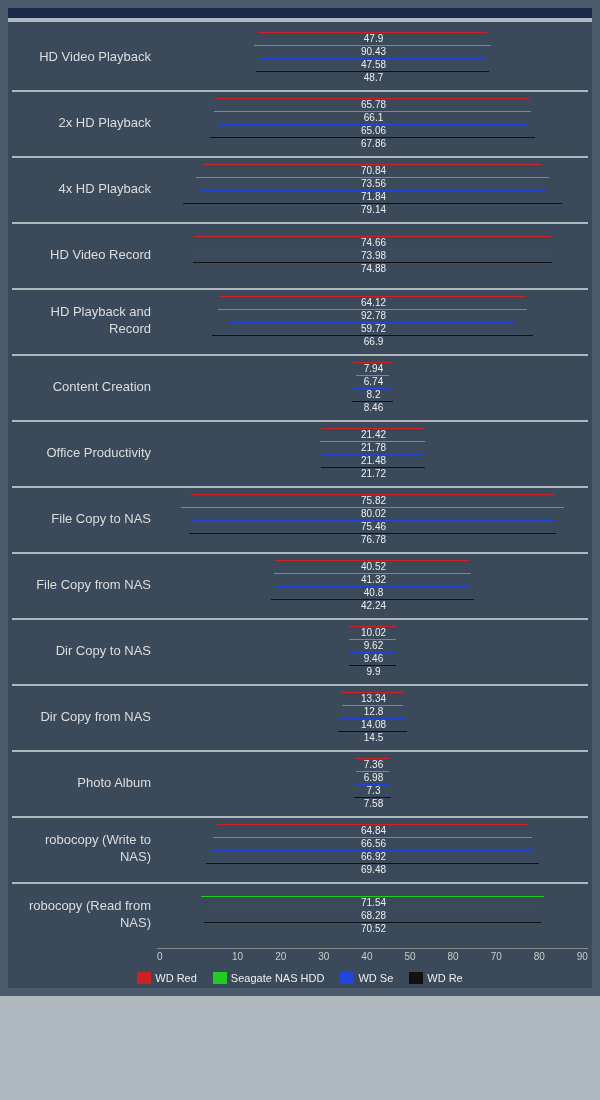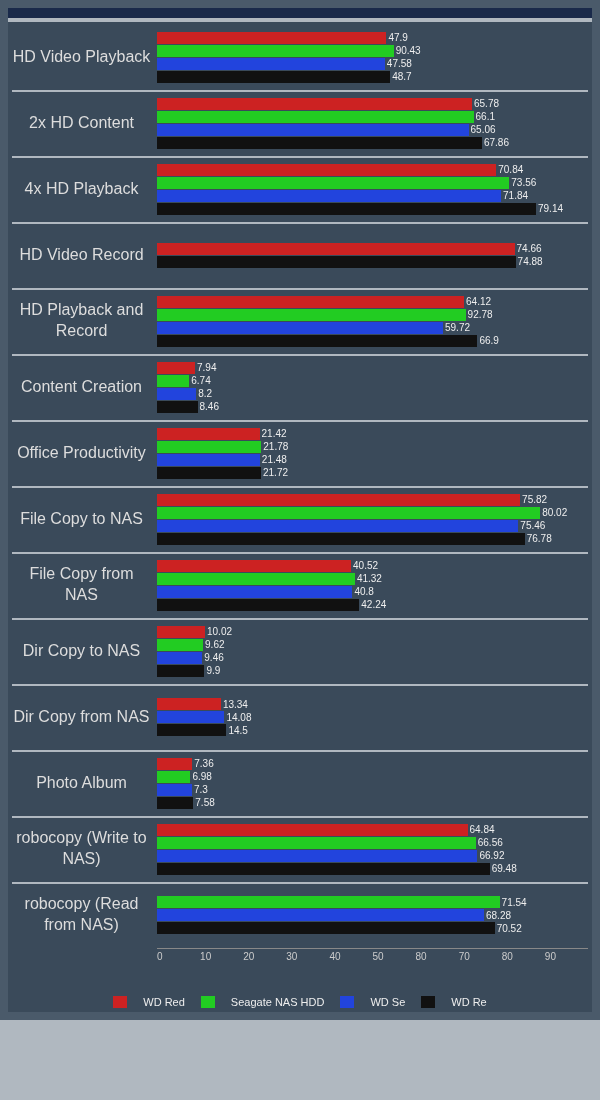--- a/index.html
+++ b/index.html
@@ -33,37 +33,38 @@
     }
     .row-group {
       display: flex;
       align-items: center;
       margin-bottom: 4px;
       min-height: 58px;
     }
     .row-label {
       width: 145px;
       min-width: 145px;
-      text-align: center;
+      text-align: right;
       padding-right: 6px;
-      font-size: 16px;
+      font-size: 13px;
       color: #ddd;
       line-height: 1.3;
     }
     .bars-area {
       flex: 1;
       display: flex;
       flex-direction: column;
       gap: 1px;
       position: relative;
     }
     .bar-row {
       display: flex;
       align-items: center;
       height: 12px;
+      flex-direction: column;
     }
     .bar {
       height: 12px;
       display: inline-block;
     }
     .bar-label {
       font-size: 10px;
       color: #eee;
       margin-left: 2px;
       white-space: nowrap;
@@ -72,39 +73,38 @@
     .x-axis {
       display: flex;
       margin-left: 145px;
       border-top: 1px solid #888;
       padding-top: 2px;
     }
     .x-tick {
       font-size: 10px;
       color: #ccc;
       flex: 1;
-      text-align: left;
+      text-align: right;
     }
     .x-tick:first-child { text-align: left; }
 
     .legend {
       display: flex;
       justify-content: center;
       gap: 16px;
       padding: 6px 4px 4px 4px;
       background: #3a4a5a;
       flex-wrap: wrap;
     }
     .legend-item {
       display: flex;
       align-items: center;
-      gap: 16px;
+      gap: 4px;
       font-size: 11px;
       color: #eee;
-      margin-top: 24px;
     }
     .legend-color {
       width: 14px;
       height: 12px;
       display: inline-block;
     }
     .divider {
       height: 4px;
       background: #b0b8c0;
     }
@@ -139,21 +139,21 @@
             <span class="bar-label">47.58</span>
           </div>
           <div class="bar-row">
             <div class="bar" style="width: 54.1111%; background: rgb(17, 17, 17); height: 12px;"></div>
             <span class="bar-label">48.7</span>
           </div>
         </div>
       </div>
       <div class="row-divider"></div>
       <div class="row-group">
-        <div class="row-label">2x HD Content</div>
+        <div class="row-label">2x HD Playback</div>
         <div class="bars-area">
           <div class="bar-row">
             <div class="bar" style="width: 73.0889%; background: rgb(204, 34, 34); height: 12px;"></div>
             <span class="bar-label">65.78</span>
           </div>
           <div class="bar-row">
             <div class="bar" style="width: 73.4444%; background: rgb(34, 204, 34); height: 12px;"></div>
             <span class="bar-label">66.1</span>
           </div>
           <div class="bar-row">
@@ -190,20 +190,24 @@
       </div>
       <div class="row-divider"></div>
       <div class="row-group">
         <div class="row-label">HD Video Record</div>
         <div class="bars-area">
           <div class="bar-row">
             <div class="bar" style="width: 82.9556%; background: rgb(204, 34, 34); height: 12px;"></div>
             <span class="bar-label">74.66</span>
           </div>
           <div class="bar-row">
+            <div class="bar" style="width: 82.2%; background: rgb(34, 68, 221); height: 12px;"></div>
+            <span class="bar-label">73.98</span>
+          </div>
+          <div class="bar-row">
             <div class="bar" style="width: 83.2%; background: rgb(17, 17, 17); height: 12px;"></div>
             <span class="bar-label">74.88</span>
           </div>
         </div>
       </div>
       <div class="row-divider"></div>
       <div class="row-group">
         <div class="row-label">HD Playback and Record</div>
         <div class="bars-area">
           <div class="bar-row">
@@ -334,20 +338,24 @@
           </div>
         </div>
       </div>
       <div class="row-divider"></div>
       <div class="row-group">
         <div class="row-label">Dir Copy from NAS</div>
         <div class="bars-area">
           <div class="bar-row">
             <div class="bar" style="width: 14.8222%; background: rgb(204, 34, 34); height: 12px;"></div>
             <span class="bar-label">13.34</span>
+          </div>
+          <div class="bar-row">
+            <div class="bar" style="width: 14.2222%; background: rgb(34, 204, 34); height: 12px;"></div>
+            <span class="bar-label">12.8</span>
           </div>
           <div class="bar-row">
             <div class="bar" style="width: 15.6444%; background: rgb(34, 68, 221); height: 12px;"></div>
             <span class="bar-label">14.08</span>
           </div>
           <div class="bar-row">
             <div class="bar" style="width: 16.1111%; background: rgb(17, 17, 17); height: 12px;"></div>
             <span class="bar-label">14.5</span>
           </div>
         </div>

